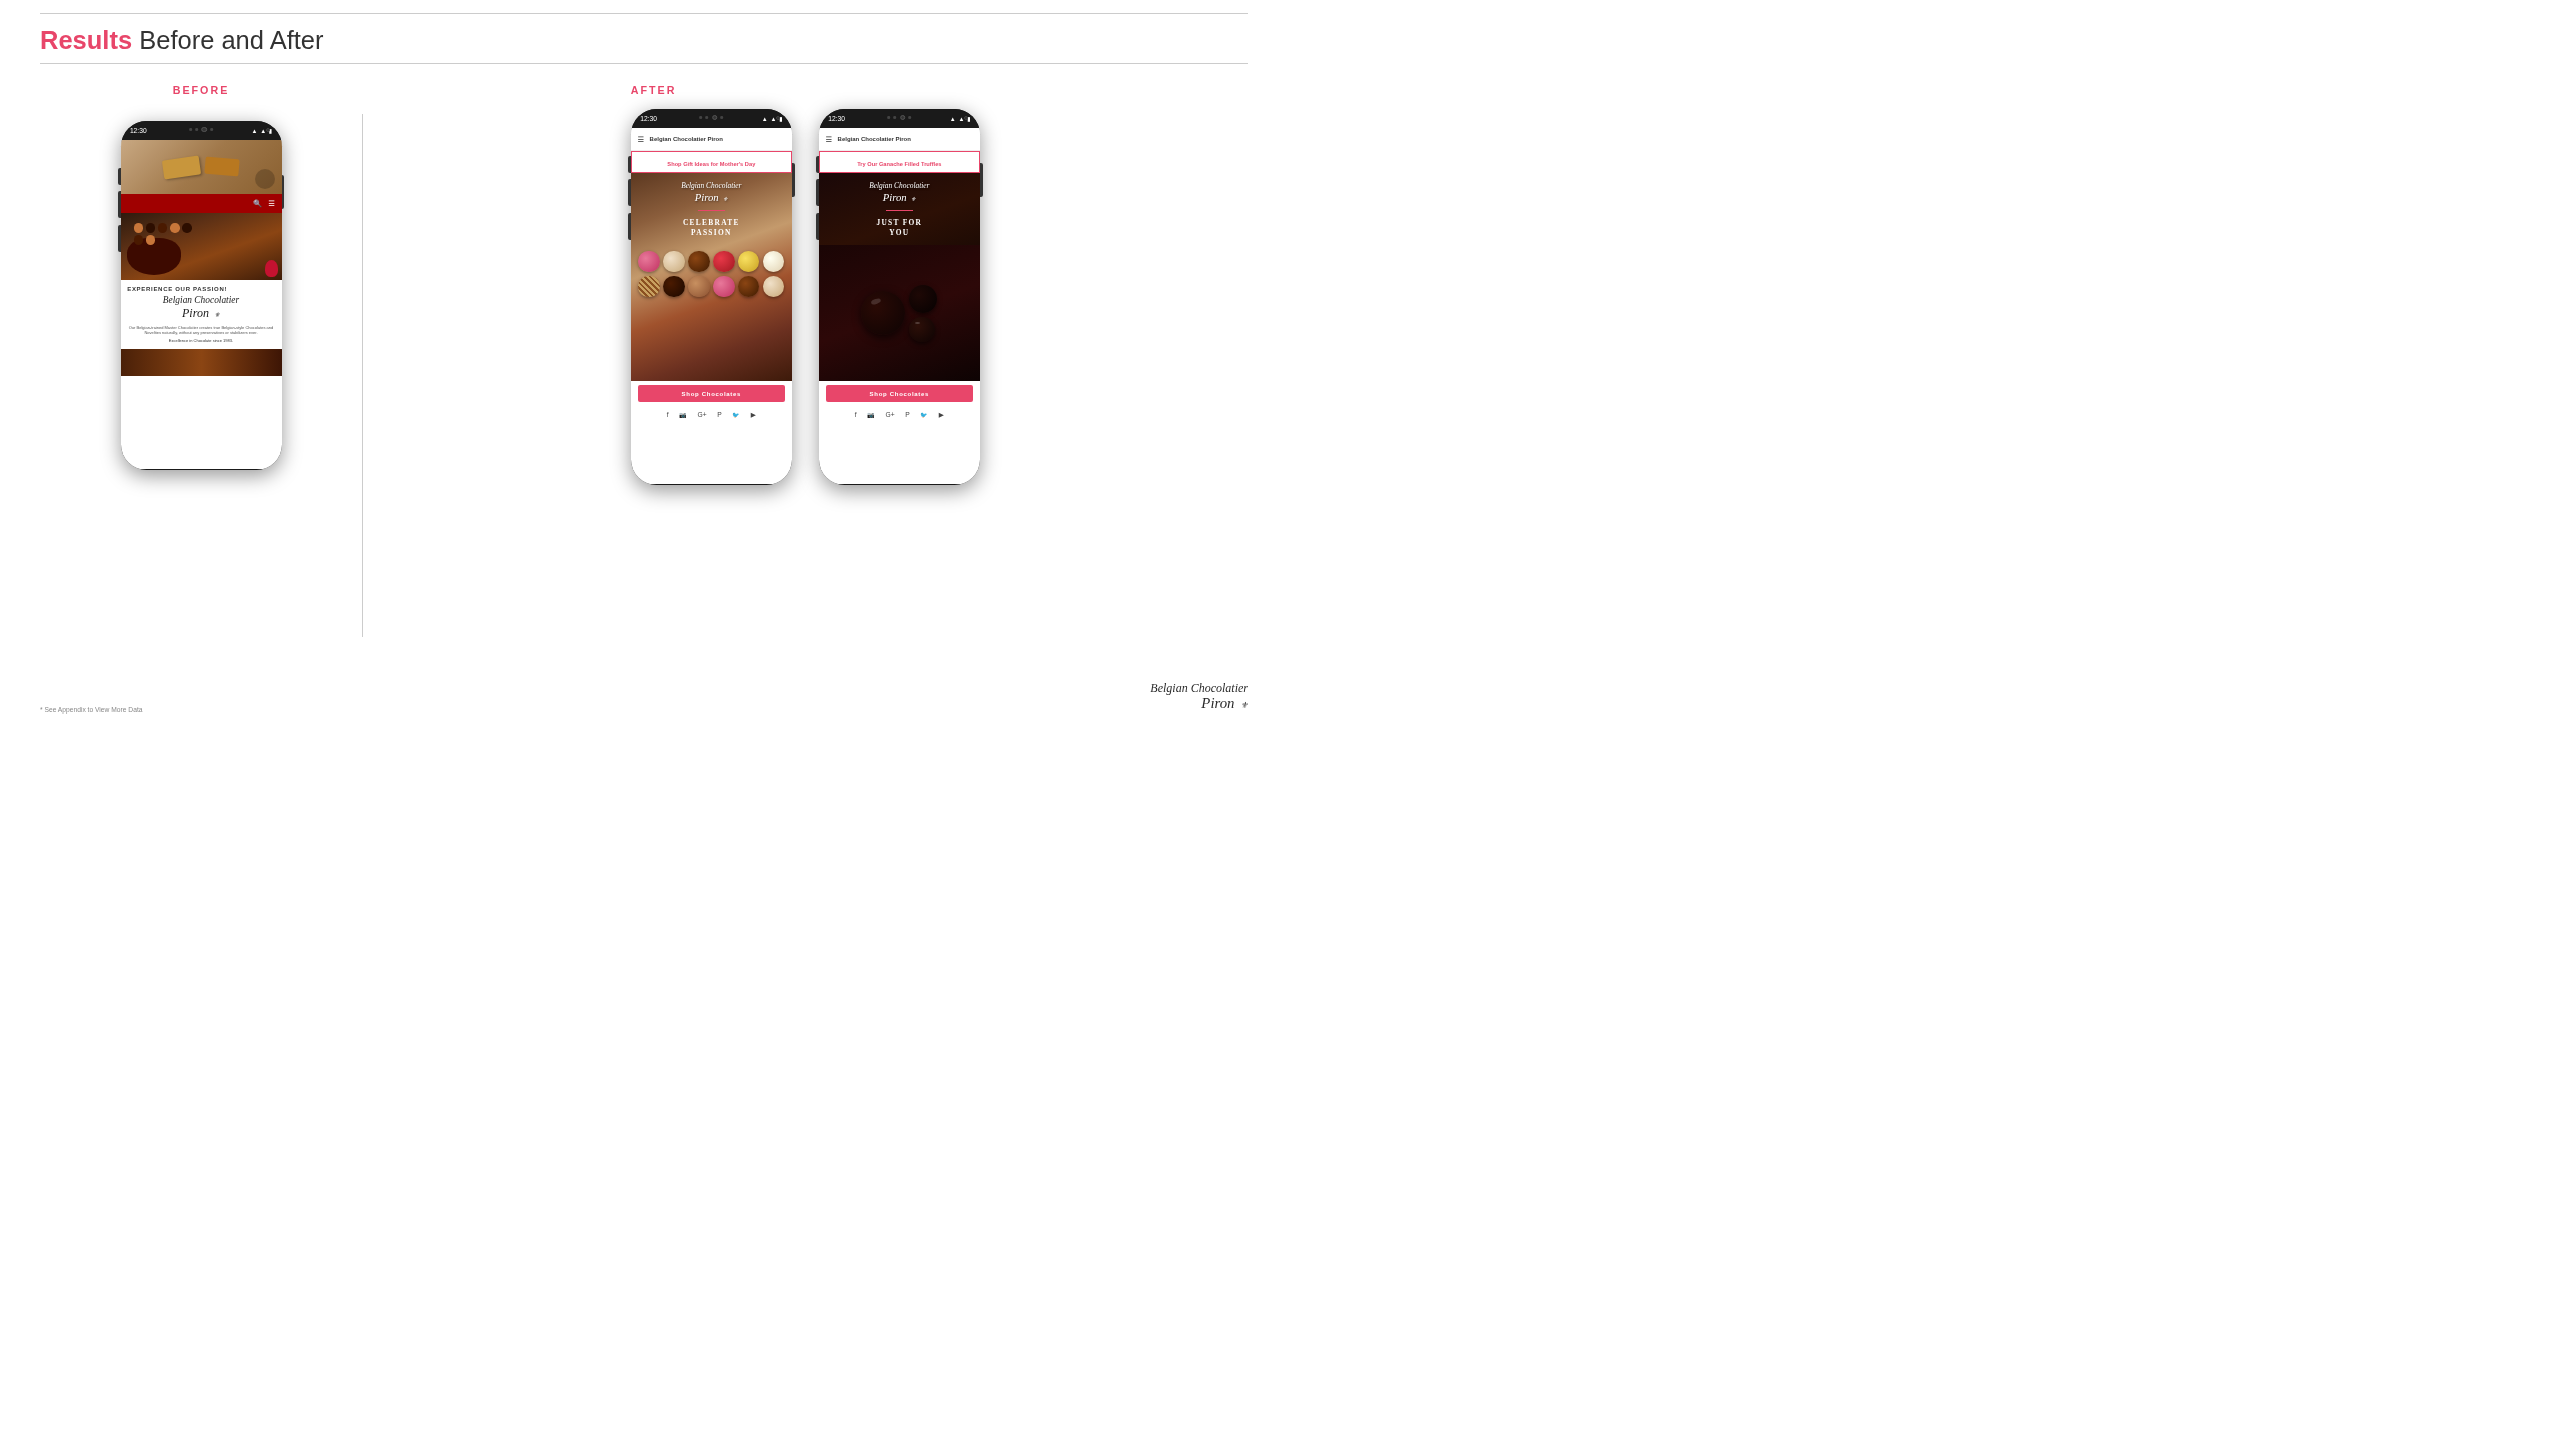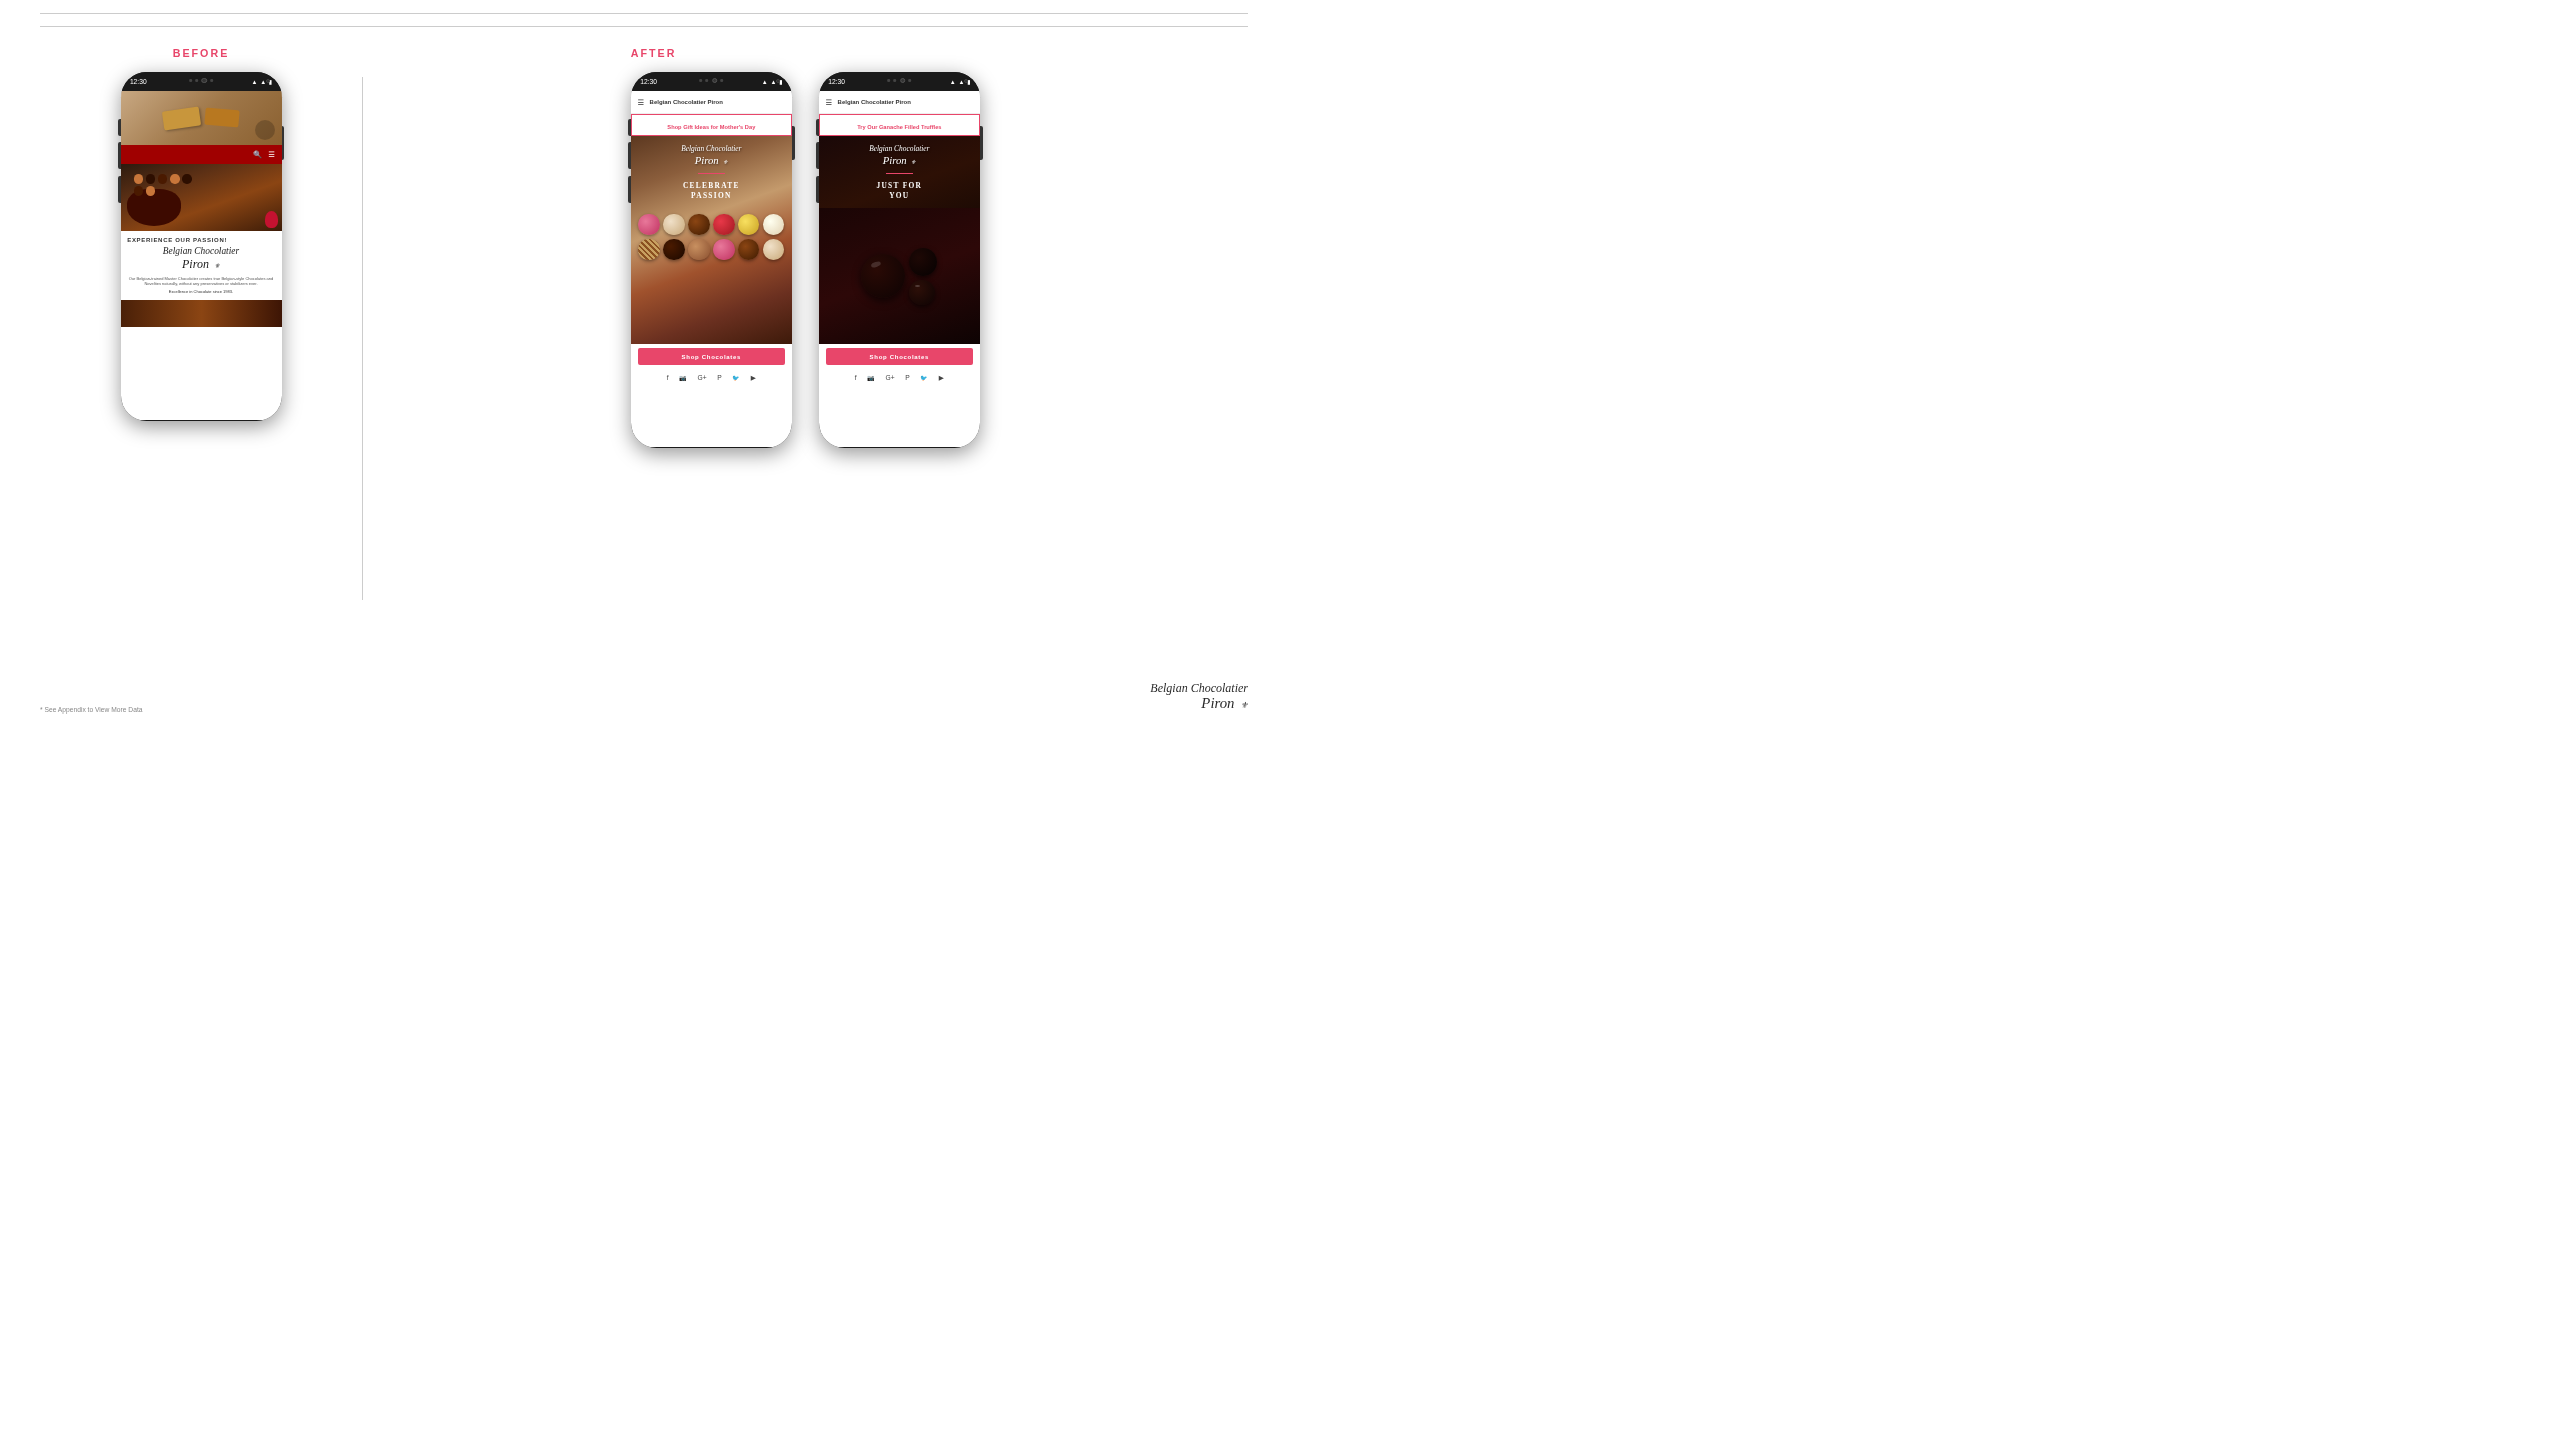--- a/index.html
+++ b/index.html
@@ -58,20 +58,21 @@
       height: 550px;
     }
 
     
     .before-section {
       display: flex;
       flex-direction: column;
       align-items: center;
       width: 322px;
       flex-shrink: 0;
+      gap: 12px;
     }
 
     
     .after-section {
       display: flex;
       flex-direction: column;
       align-items: center;
       flex: 1;
     }
 
@@ -569,20 +570,23 @@
       align-items: flex-start;
     }
   </style>
 </head>
 <body>
 
 <div class="page-container">
 
   <div class="top-rule"></div>
 
+  <h1 class="page-title">
+    <span class="bold-red">Results</span><span> Before and After</span>
+  </h1>
 
   <div class="title-rule"></div>
 
   <div class="content-area">
 
     <div class="before-section">
       <div class="section-label">BEFORE</div>
 
       <div class="phone-wrapper">
         <div class="phone-frame phone-before">

